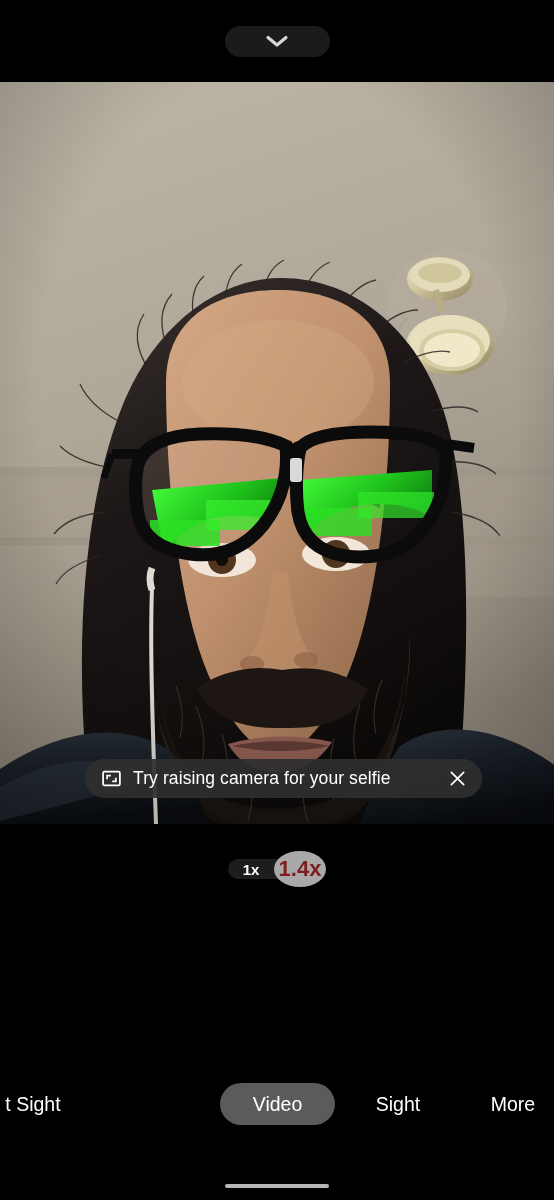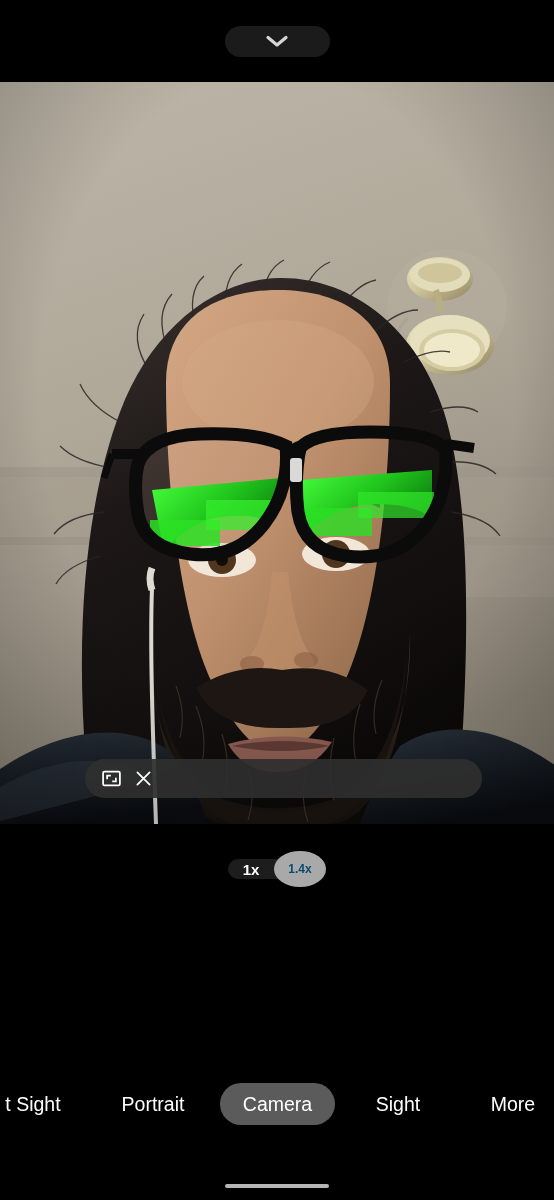--- a/index.html
+++ b/index.html
@@ -78,24 +78,24 @@
     height:36px; min-width:46px;
     border-radius:18px;
     display:flex; align-items:center; justify-content:center;
     color:#ffffff;
     font-size:15px; font-weight:bold;
     padding:0 11px;
     cursor:pointer;
   }
   .zoom-opt.active {
     background:#a9a9a9;
-    color:#0c4a6e;
+    color:#7f1d1d;
     width:52px; height:36px;
     border-radius:50%;
-    font-size:12px;
+    font-size:22px;
   }
 
   
   .shutterrow {
     position:absolute; left:0; top:940px;
     width:554px; height:92px;
   }
 
   
   .modebar {
@@ -312,41 +312,41 @@
       </g>
     </svg>
   </div>
 
   <div class="toast">
     <svg class="toast-icon" viewBox="0 0 24 24">
       <rect x="2.4" y="4.2" width="19.2" height="15.6" rx="1.6" fill="none" stroke="#ffffff" stroke-width="2"></rect>
       <path d="M7 8.6 h3.2 M7 8.6 v3.2" stroke="#ffffff" stroke-width="2" stroke-linecap="square" fill="none"></path>
       <path d="M17 15.4 h-3.2 M17 15.4 v-3.2" stroke="#ffffff" stroke-width="2" stroke-linecap="square" fill="none"></path>
     </svg>
+    <span class="toast-text">Try raising camera for your selfie</span>
     <svg class="toast-close" viewBox="0 0 24 24">
       <path d="M5 5 L19 19 M19 5 L5 19" stroke="#ffffff" stroke-width="2" stroke-linecap="round" fill="none"></path>
     </svg>
   </div>
 
   <div class="zoombar">
     <div class="zoom-pill">
       <div class="zoom-opt">1x</div>
       <div class="zoom-opt active">1.4x</div>
     </div>
   </div>
 
   <div class="shutterrow">
     
     
     
   </div>
 
   <div class="modebar">
     <div class="mode m0">t Sight</div>
-    <div class="mode m1">Portrait</div>
-    <div class="mode m2">Camera</div>
+    <div class="mode m2">Video</div>
     <div class="mode m3">Sight</div>
     <div class="mode m4">More</div>
   </div>
 
   <div class="home-indicator"></div>
 
 </div>
 
 </body></html>

